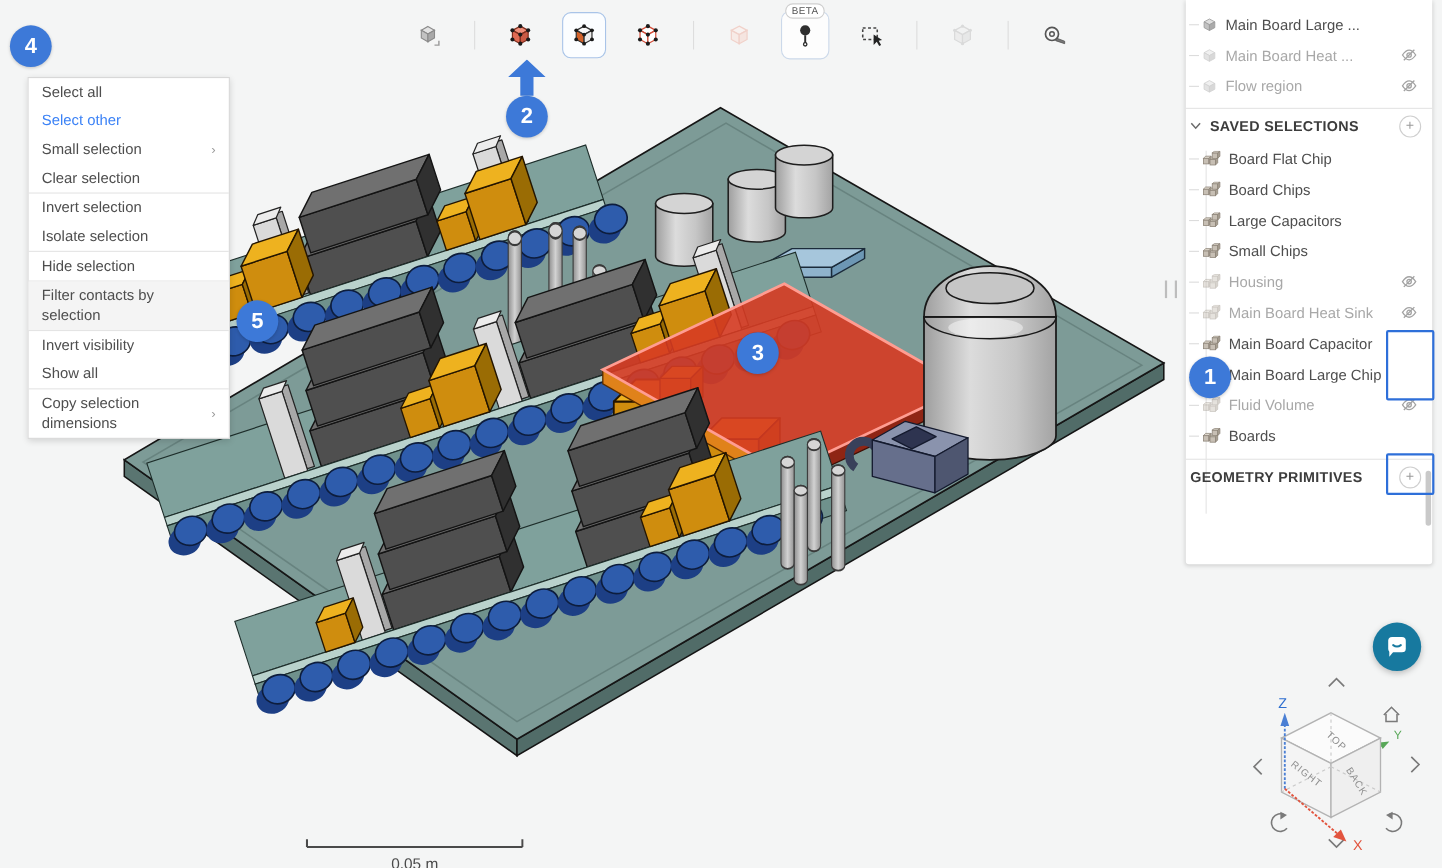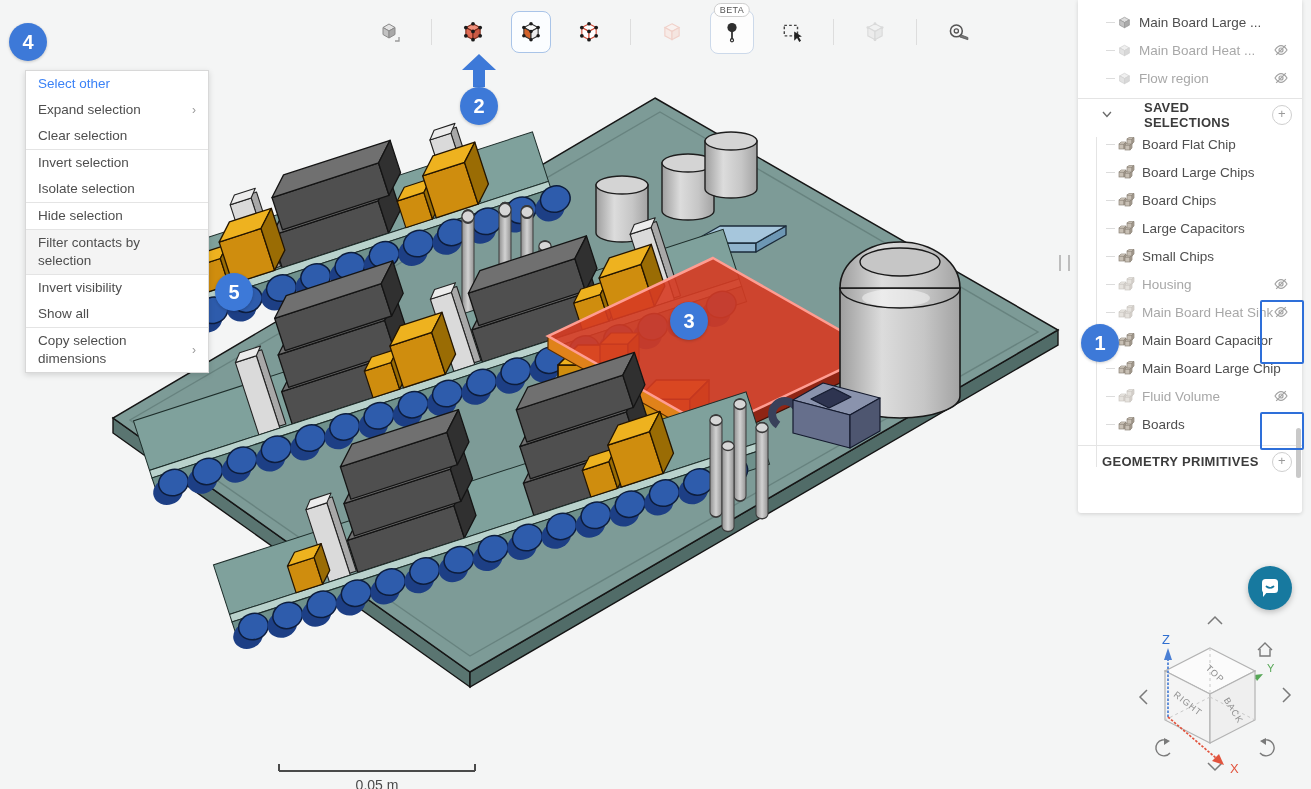--- a/index.html
+++ b/index.html
@@ -32,29 +32,29 @@
   .mi.hl{background:#f4f4f4;}
   .mi .sub{color:#9a9a9a;font-size:12px;margin-left:8px;}
   
   .marker{position:absolute;width:38px;height:38px;border-radius:50%;background:var(--accent,#3d79d8);
       color:#fff;font-size:20px;font-weight:bold;display:flex;align-items:center;justify-content:center;
       z-index:9;box-shadow:0 1px 3px rgba(0,0,0,.2);}
   #arrow2{position:absolute;left:458px;top:54px;z-index:9;}
   
   .panel{position:absolute;left:1078px;top:0;width:224px;height:513px;background:#fff;z-index:5;
       box-shadow:0 1px 4px rgba(0,0,0,.15);border-radius:0 0 3px 3px;}
-  .s-row{position:relative;display:flex;align-items:center;height:28px;padding-left:28px;
+  .s-row{position:relative;display:flex;align-items:center;height:28px;padding-left:3px;
       font-size:13.5px;color:#4e4e4e;cursor:pointer;white-space:nowrap;}
   .s-row .lbl{margin-left:7px;overflow:hidden;text-overflow:ellipsis;max-width:150px;}
   .s-row.dim .lbl{color:#a8a8a8;}
   .s-row.dim .ico{opacity:.45;}
   .s-row .tick{width:9px;height:1px;background:#dcdcdc;margin-right:2px;flex:none;}
   .s-row .eye{position:absolute;right:13px;top:6px;}
-  .sec-head{display:flex;align-items:center;height:31px;padding:0 24px;font-size:13px;font-weight:bold;
-      color:#3c3c3c;letter-spacing:.3px;border-top:1px solid #e4e4e4;position:relative;gap:24px;}
+  .sec-head{display:flex;align-items:center;height:31px;padding:0 4px;font-size:13px;font-weight:bold;
+      color:#3c3c3c;letter-spacing:.3px;border-top:1px solid #e4e4e4;position:relative;}
   .sec-head .plus{position:absolute;right:10px;width:18px;height:18px;border:1px solid #cfcfcf;border-radius:50%;
       color:#9a9a9a;font-size:13px;line-height:16px;text-align:center;font-weight:normal;cursor:pointer;background:#fff;}
   .sec-head .chev{margin-right:8px;}
   .guide{position:absolute;left:18px;width:1px;background:#e4e4e4;}
   .hbox{position:absolute;left:182px;width:40px;border:2px solid #2e6fd9;border-radius:2px;z-index:2;}
   .sb-thumb{position:absolute;right:1px;width:5px;border-radius:3px;background:#c9c9c9;}
   .rz{position:absolute;left:1059px;top:255px;z-index:4;width:7px;height:16px;
       border-left:2px solid #bdbdbd;border-right:2px solid #bdbdbd;}
   
   #chatbtn{position:absolute;left:1248px;top:566px;width:44px;height:44px;border-radius:50%;
@@ -388,25 +388,28 @@
     <svg width="22" height="22" viewBox="0 0 20 20">
       <circle cx="8.5" cy="9" r="5.4" fill="#f7f7f7" stroke="#555" stroke-width="1.4"></circle>
       <circle cx="8.5" cy="9" r="1.9" fill="none" stroke="#555" stroke-width="1.2"></circle>
       <polygon points="12.5,12.5 19,15 19,17 11.5,14.5" fill="#777" stroke="#555" stroke-width=".7"></polygon>
     </svg>
   </div>
 </div>
 
 <div class="menu" id="ctx-menu">
     <div class="m-group">
+      <div class="mi">
+        <span>Select all</span>
+      </div>
       <div class="mi disabled">
         <span>Select other</span>
       </div>
       <div class="mi">
-        <span>Expand selection</span>
+        <span>Small selection</span>
         <span class="sub">›</span>
       </div>
       <div class="mi">
         <span>Clear selection</span>
       </div>
     </div>
     <div class="m-group">
       <div class="mi">
         <span>Invert selection</span>
       </div>
@@ -524,37 +527,20 @@
             <polygon points="2,7 4,5 9,5 7,7" fill="#ddd6cb"></polygon>
             <polygon points="7,7 9,5 9,10 7,12" fill="#a89f92"></polygon>
             <rect x="8" y="8" width="5" height="5" fill="#c7bfb4"></rect>
             <polygon points="8,8 10,6 15,6 13,8" fill="#ddd6cb"></polygon>
             <polygon points="13,8 15,6 15,11 13,13" fill="#a89f92"></polygon>
             <rect x="10" y="2" width="5" height="5" fill="#c7bfb4"></rect>
             <polygon points="10,2 12,0.5 17,0.5 15,2" fill="#ddd6cb"></polygon>
             <polygon points="15,2 17,0.5 17,5 15,7" fill="#a89f92"></polygon>
           </g>
         </svg>
-        <span class="lbl">Board Large Chips</span>
-      </div>
-      <div class="s-row">
-        <span class="tick"></span>
-        <svg class="ico" width="18" height="14" viewBox="0 0 18 14">
-          <g stroke="#8d8478" stroke-width=".7">
-            <rect x="2" y="7" width="5" height="5" fill="#c7bfb4"></rect>
-            <polygon points="2,7 4,5 9,5 7,7" fill="#ddd6cb"></polygon>
-            <polygon points="7,7 9,5 9,10 7,12" fill="#a89f92"></polygon>
-            <rect x="8" y="8" width="5" height="5" fill="#c7bfb4"></rect>
-            <polygon points="8,8 10,6 15,6 13,8" fill="#ddd6cb"></polygon>
-            <polygon points="13,8 15,6 15,11 13,13" fill="#a89f92"></polygon>
-            <rect x="10" y="2" width="5" height="5" fill="#c7bfb4"></rect>
-            <polygon points="10,2 12,0.5 17,0.5 15,2" fill="#ddd6cb"></polygon>
-            <polygon points="15,2 17,0.5 17,5 15,7" fill="#a89f92"></polygon>
-          </g>
-        </svg>
         <span class="lbl">Board Chips</span>
       </div>
       <div class="s-row">
         <span class="tick"></span>
         <svg class="ico" width="18" height="14" viewBox="0 0 18 14">
           <g stroke="#8d8478" stroke-width=".7">
             <rect x="2" y="7" width="5" height="5" fill="#c7bfb4"></rect>
             <polygon points="2,7 4,5 9,5 7,7" fill="#ddd6cb"></polygon>
             <polygon points="7,7 9,5 9,10 7,12" fill="#a89f92"></polygon>
             <rect x="8" y="8" width="5" height="5" fill="#c7bfb4"></rect>

